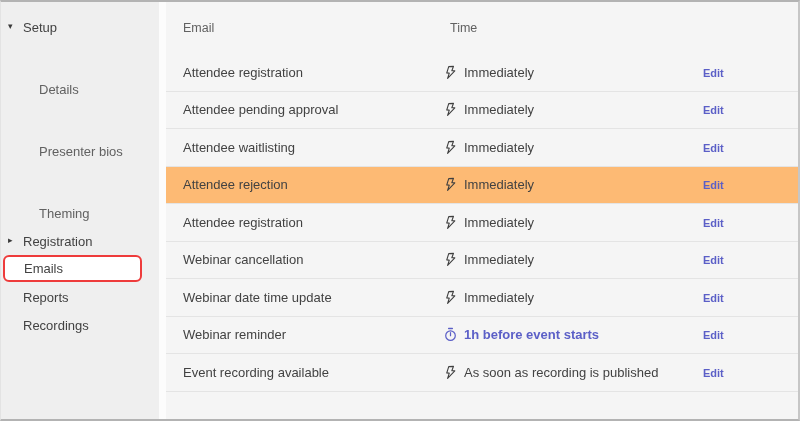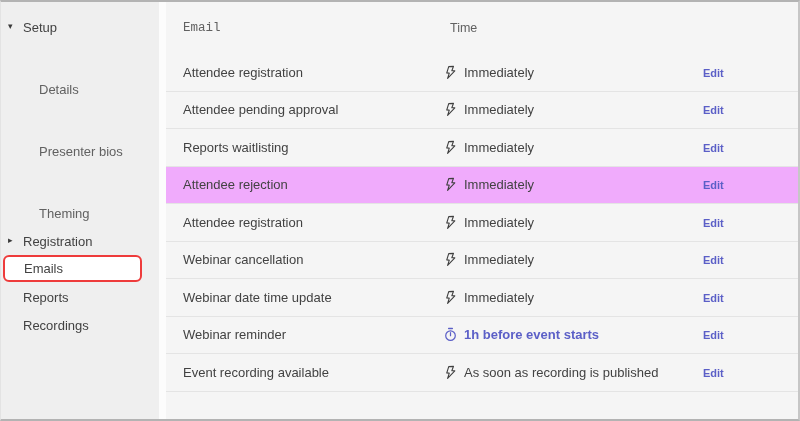--- a/index.html
+++ b/index.html
@@ -73,33 +73,33 @@
     flex-direction: column;
   }
   .table-header {
     display: flex;
     align-items: center;
     height: 52px;
     padding-left: 17px;
     font-size: 12.5px;
     color: var(--header-text);
   }
-  .col-email { width: 260px; font-family: Liberation Mono, monospace; }
+  .col-email { width: 260px; }
   .col-time  { flex: 1; margin-left: 7px; }
   .col-edit  { width: 95px; }
   .row {
     display: flex;
     align-items: center;
     height: 37.5px;
     padding-left: 17px;
     border-bottom: 1px solid var(--divider);
     font-size: 13px;
     color: var(--row-text);
   }
-  .row.highlight { background: #f0abfc; }
+  .row.highlight { background: #fdba74; }
   .cell.email { width: 260px; }
   .cell.time  { flex: 1; display: flex; align-items: center; }
   .cell.edit  { width: 95px; }
   .icon {
     display: inline-flex;
     align-items: center;
     margin-right: 6px;
     color: #3f3f3f;
   }
   .icon svg { display: block; }
@@ -196,21 +196,21 @@
       </span>
 
       <span class="time-text">Immediately</span>
     </div>
     <div class="cell edit">
       <a class="edit-link">Edit</a>
     </div>
   </div>
 
   <div class="row">
-    <div class="cell email">Reports waitlisting</div>
+    <div class="cell email">Attendee waitlisting</div>
     <div class="cell time">
       <span class="icon flash">
         <svg width="15" height="15" viewBox="0 0 16 16">
           <path d="M6.1 1.7 L11.2 1.5 L9.4 6.1 L12.6 6.2 L4.9 14.2 L6.7 8.7 L4.0 8.5 Z" fill="none" stroke="currentColor" stroke-width="1.15" stroke-linejoin="round"></path>
         </svg>
       </span>
 
       <span class="time-text">Immediately</span>
     </div>
     <div class="cell edit">

